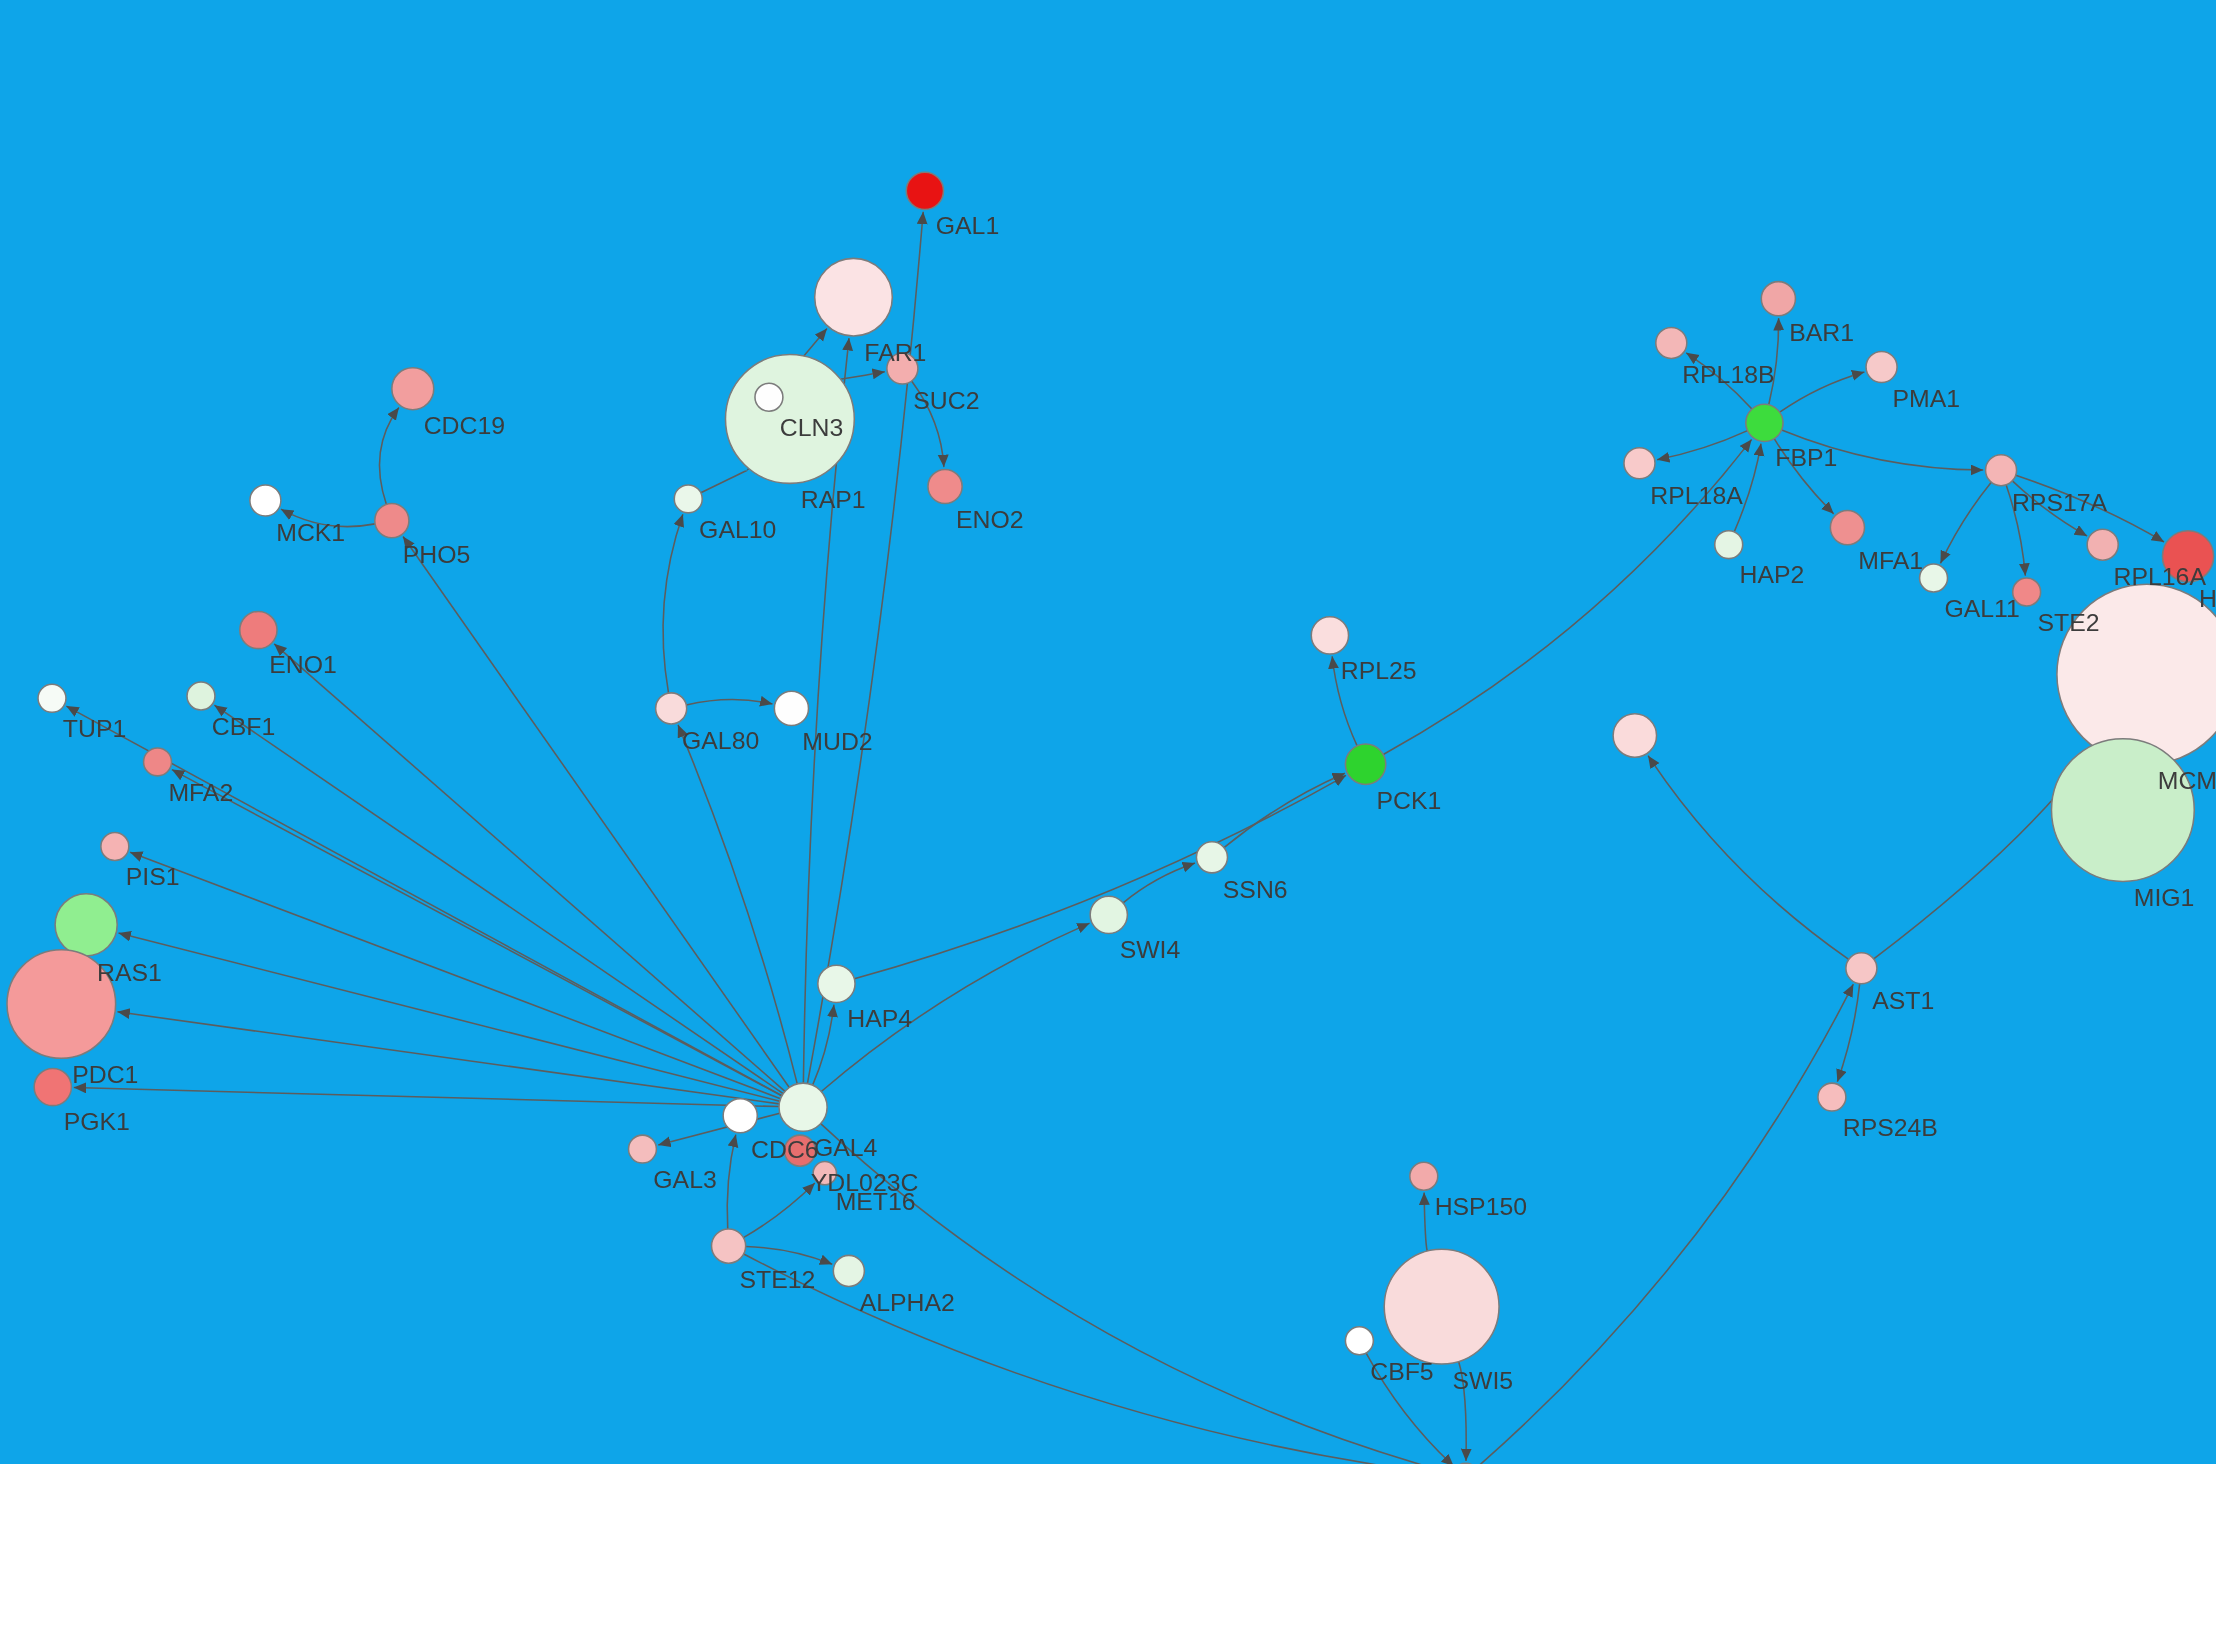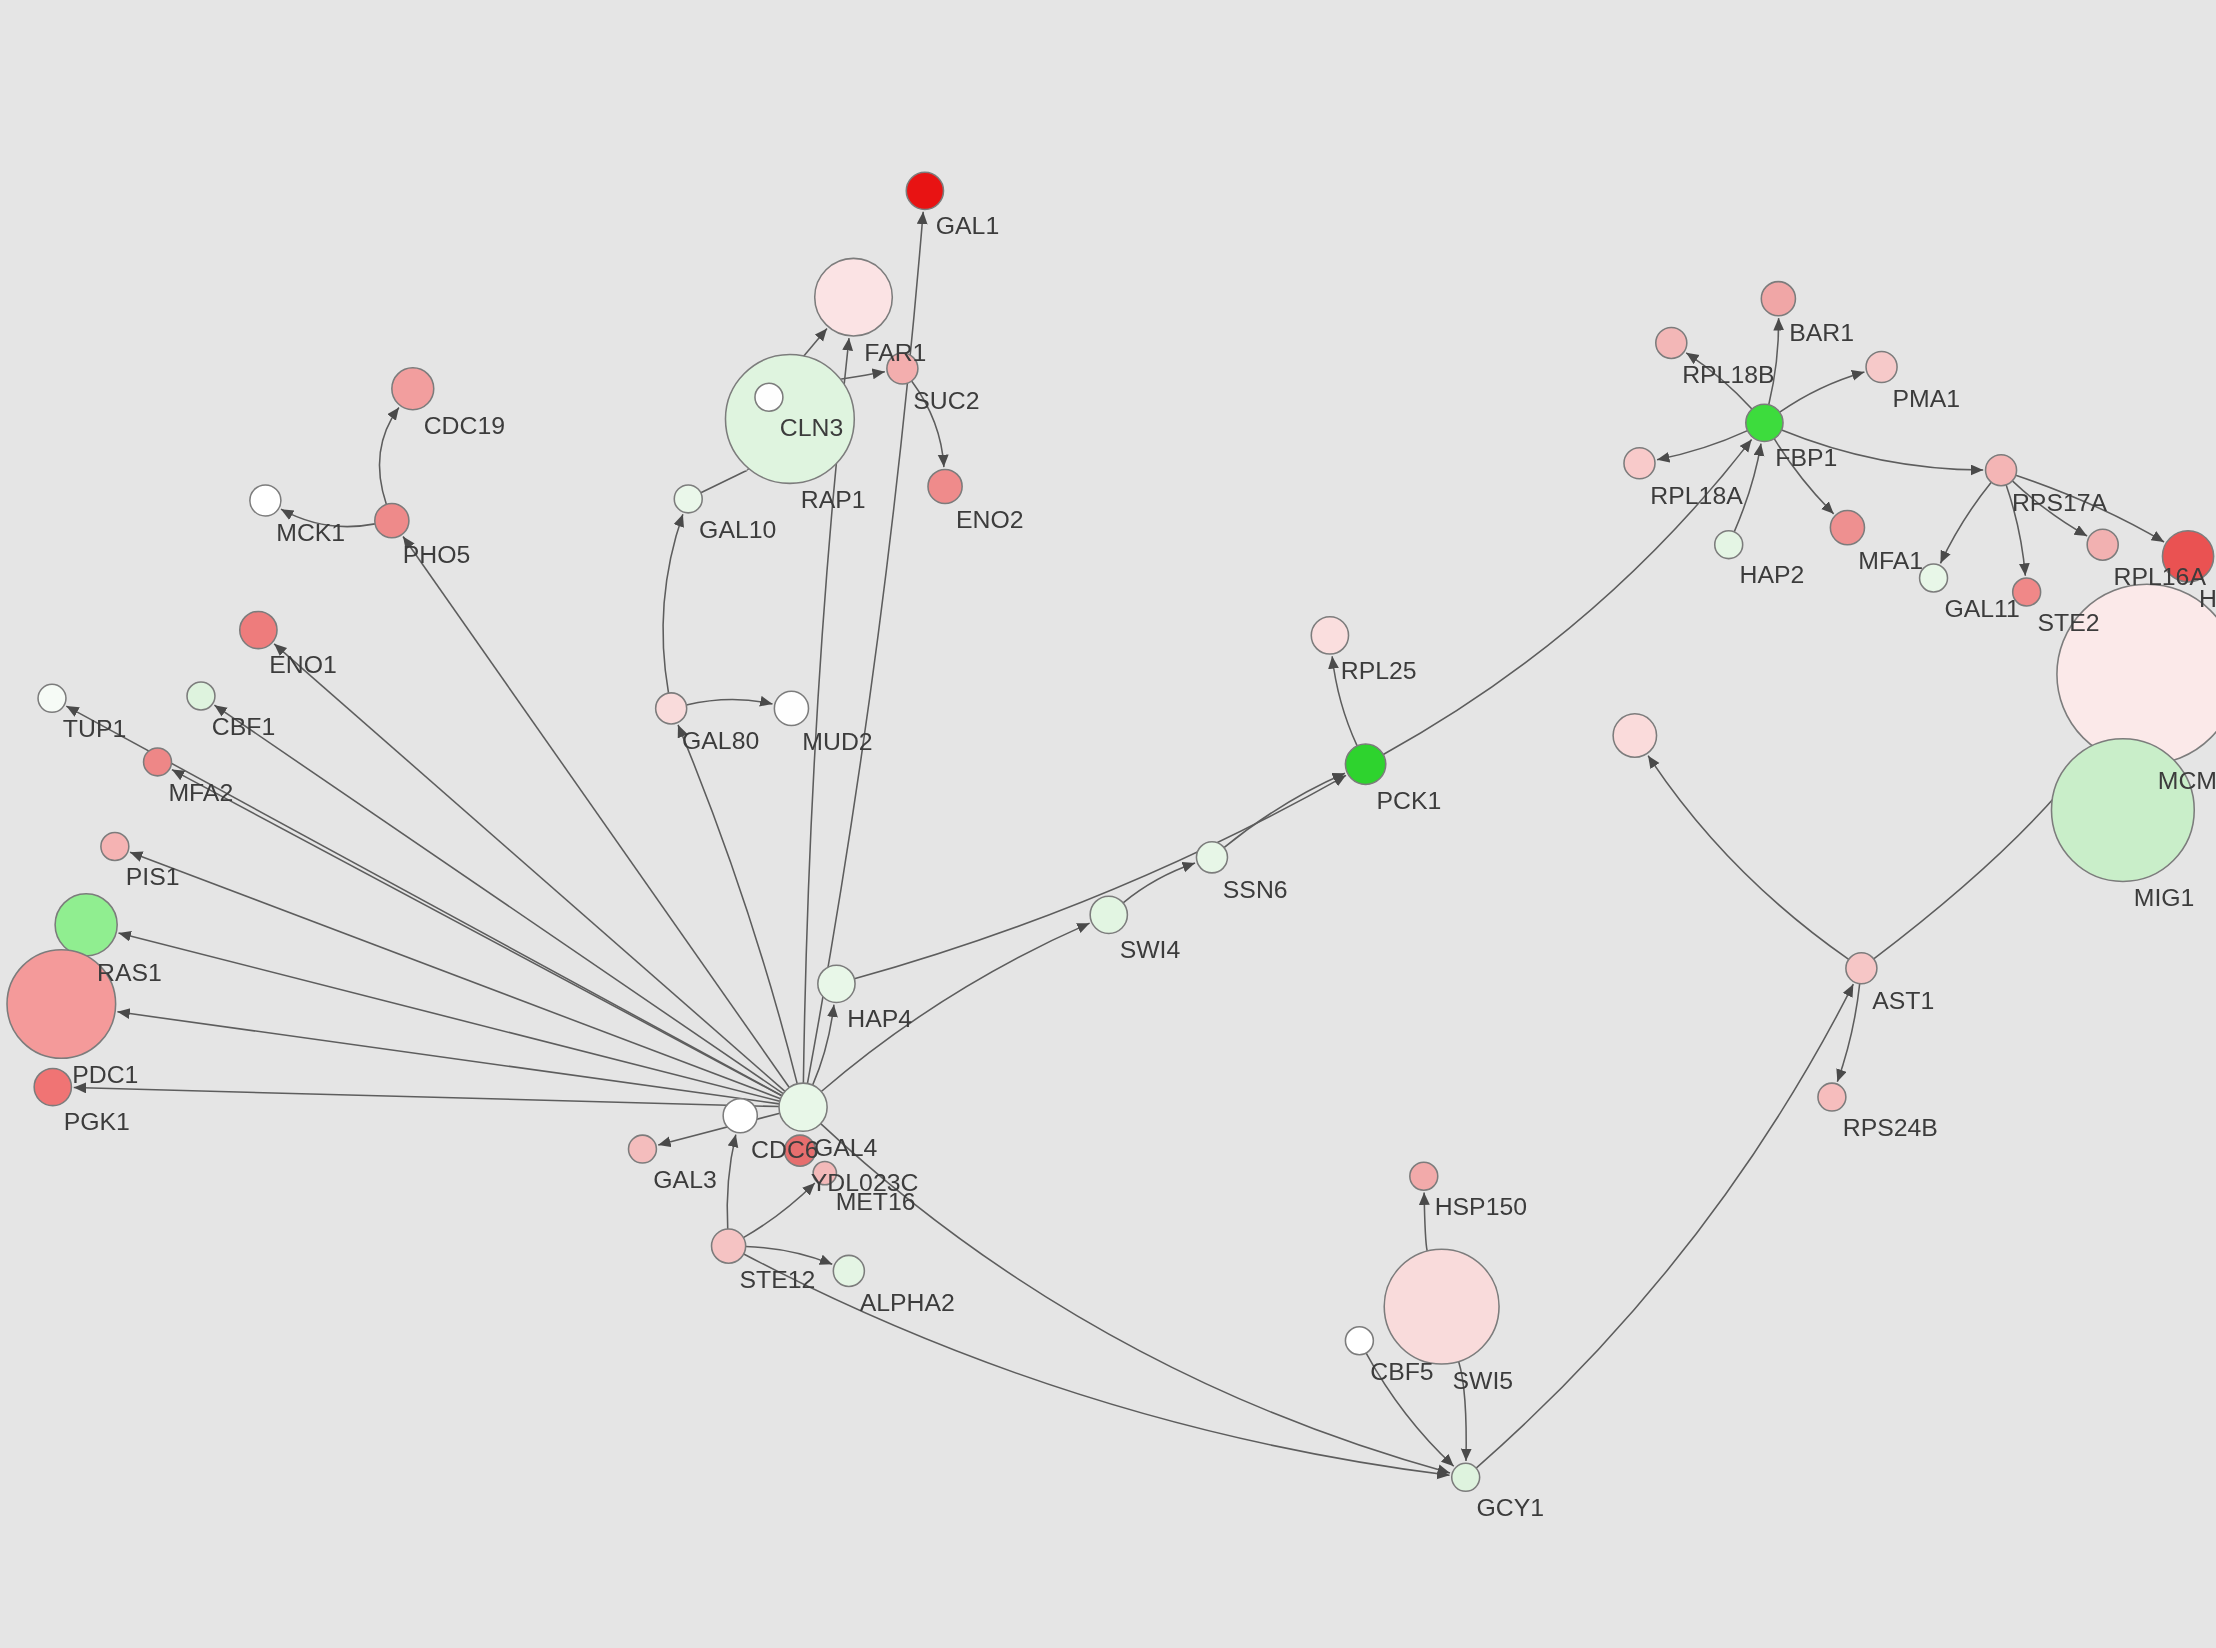--- a/index.html
+++ b/index.html
@@ -1,16 +1,16 @@
 <!DOCTYPE html>
 <html style="font-size:12.4px"><head>
 <meta charset="utf-8">
 <style>
   html,body{margin:0;padding:0;background:#ffffff;}
-  .wrap{width:2216px;height:1648px;position:relative;background:#e5e5e5;}
+  .wrap{width:2216px;height:1464px;position:relative;background:#0ea5e9;}
   svg{display:block;}
   .edge{fill:none;stroke:#5d5d5d;stroke-width:2;}
   .node{stroke:#7c7c7c;stroke-width:2;}
   .nlabel{
     font-family:"Liberation Sans","DejaVu Sans",sans-serif;
     font-size:32px;
     fill:#3c3c3c;
   }
 </style>
 </head>

